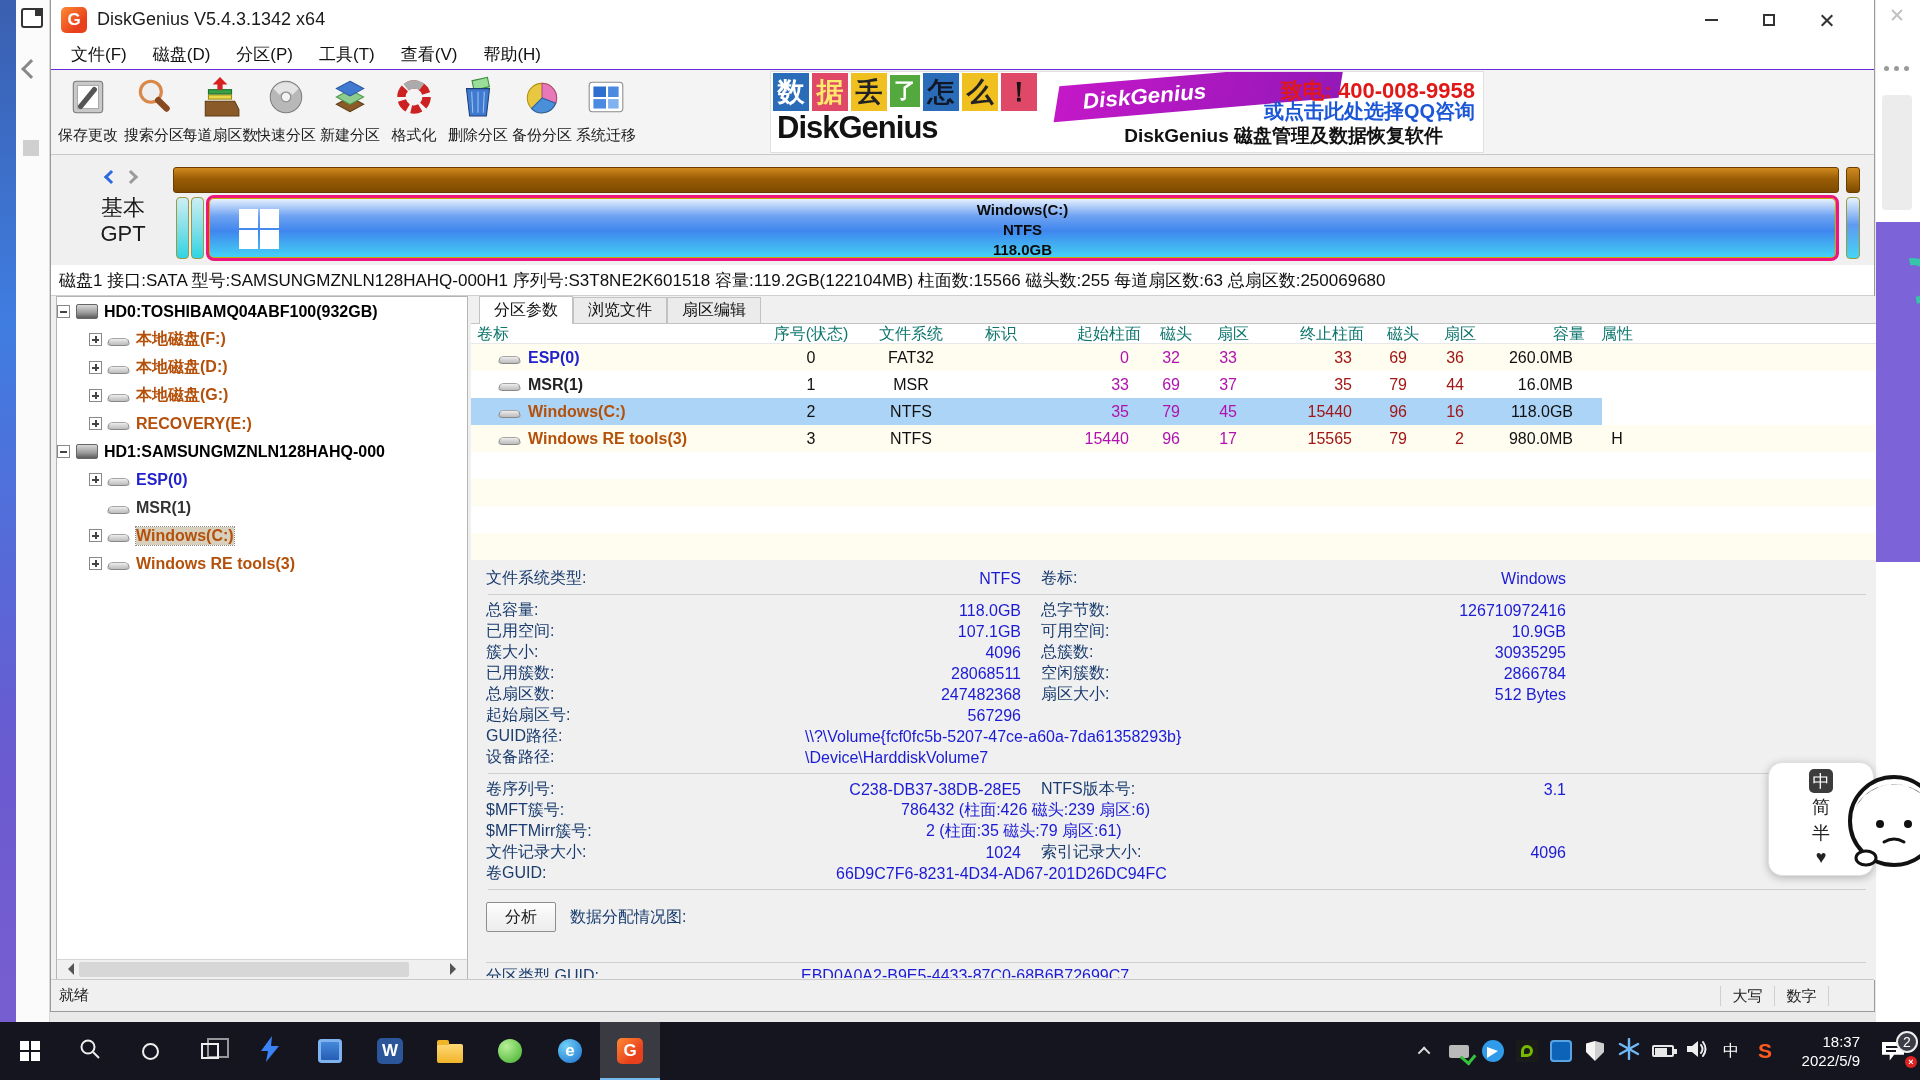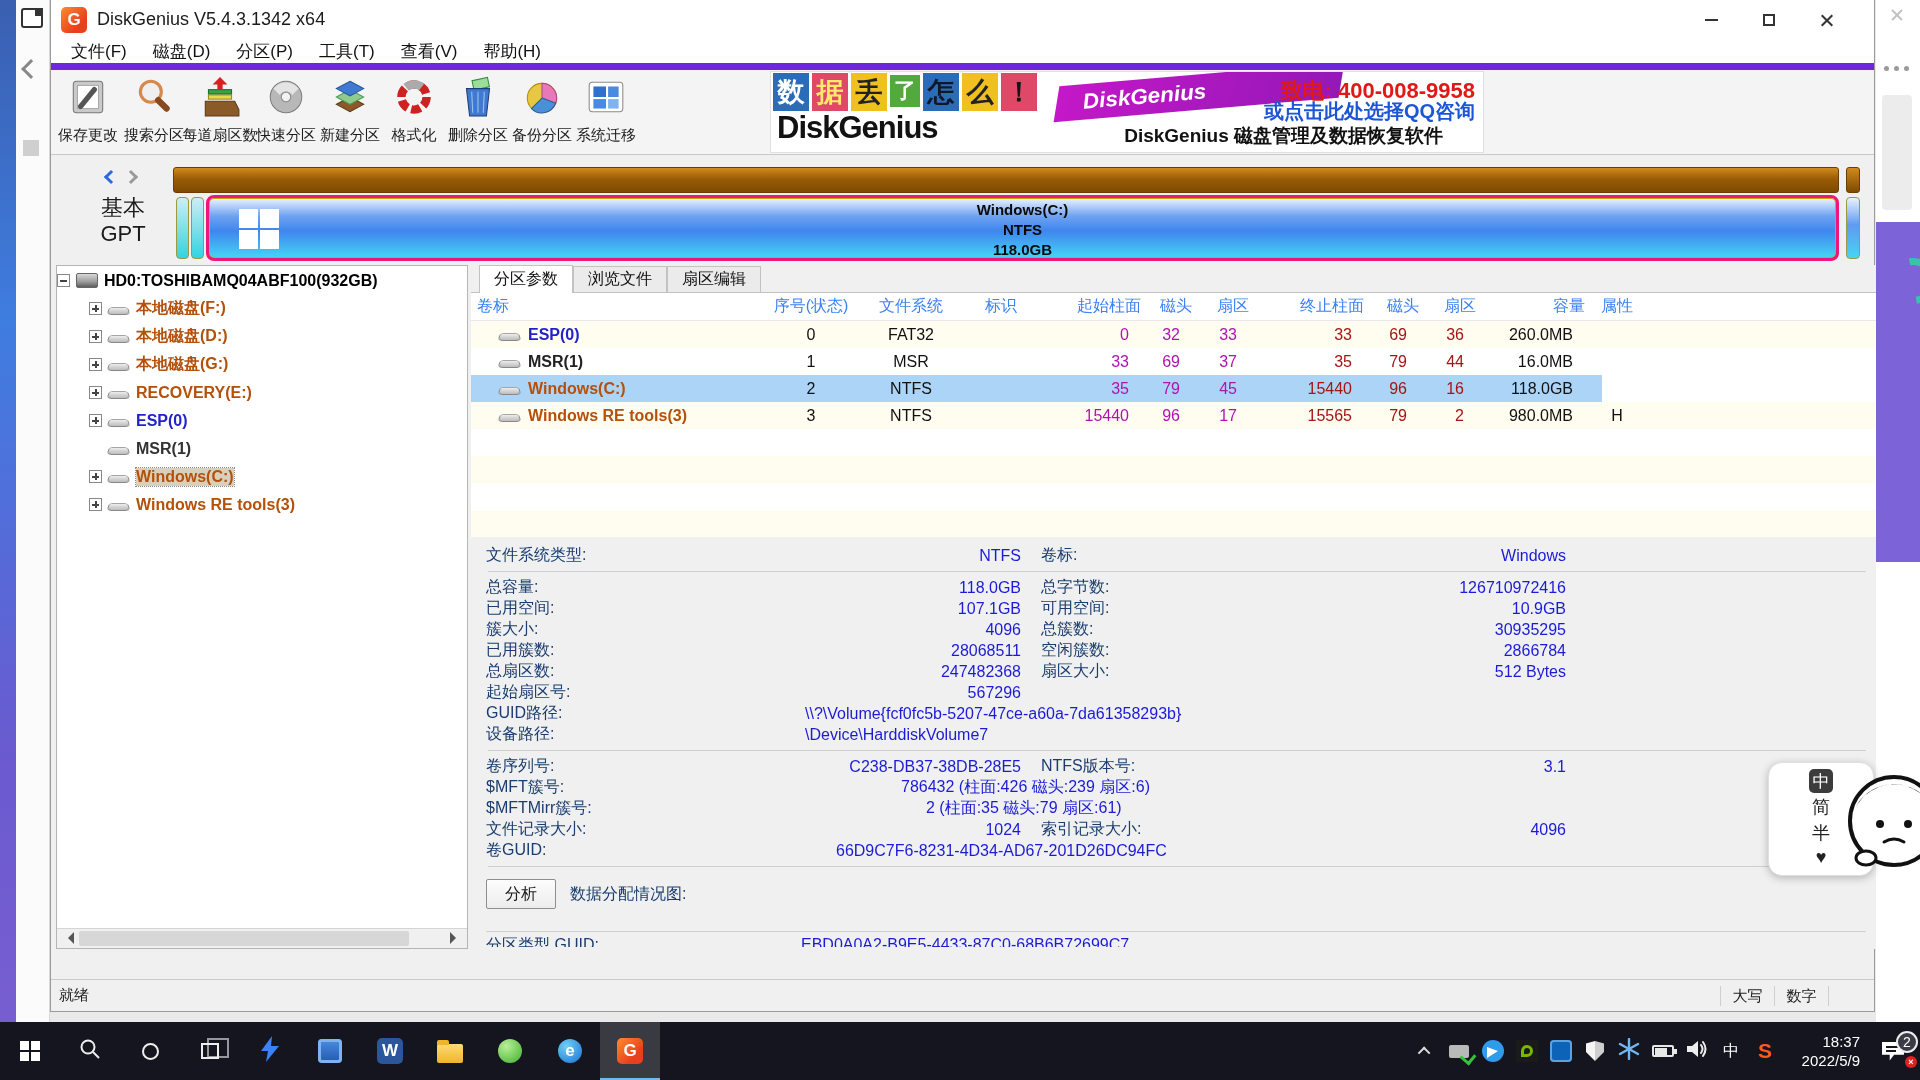--- a/index.html
+++ b/index.html
@@ -32,21 +32,21 @@
     display:flex;align-items:center;justify-content:center;}
   .title-text{position:absolute;left:46px;top:9px;font-size:18px;color:#1b1b1b;}
   .winbtns{position:absolute;right:18px;top:0;height:40px;display:flex;}
   .wb{width:58px;height:40px;display:flex;align-items:center;justify-content:center;}
   .wb-min i{width:13px;height:2px;background:#333;}
   .wb-max i{width:12px;height:12px;border:2px solid #333;}
   .wb-close i{position:relative;width:14px;height:14px;}
   .wb-close i:before,.wb-close i:after{content:"";position:absolute;left:6px;top:0;width:2px;height:15px;background:#333;}
   .wb-close i:before{transform:rotate(45deg);} .wb-close i:after{transform:rotate(-45deg);}
 
-  .menubar{height:30px;background:#fff;display:flex;align-items:center;padding-left:20px;gap:26px;border-bottom:7px solid #6d28d9;}
+  .menubar{height:30px;background:#fff;display:flex;align-items:center;padding-left:20px;gap:26px;border-bottom:1px solid #6d28d9;}
   .menu-item{font-size:17px;color:#111;}
 
   .toolbar{position:relative;height:85px;background:#f4f4f4;border-bottom:1px solid #c9c9c9;}
   .tbtn{position:absolute;top:6px;width:66px;height:74px;display:flex;flex-direction:column;align-items:center;}
   .tbtn svg{width:42px;height:42px;}
   .tlabel{margin-top:4px;font-size:15px;color:#1c1c1c;white-space:nowrap;}
 
   
   .banner{position:absolute;left:719px;top:1px;width:714px;height:82px;background:#fff;overflow:hidden;border:1px solid #e0e0e0;}
   .tiles{position:absolute;left:2px;top:1px;display:flex;gap:3px;align-items:flex-start;}
@@ -105,21 +105,21 @@
   .harrow.l{left:5px;border-right-color:#555;} .harrow.r{right:5px;border-left-color:#555;}
   .hthumb{position:absolute;left:22px;top:2px;width:330px;height:15px;background:#d7d7d7;border-radius:2px;}
 
   .content{position:absolute;left:420px;top:0;width:1405px;height:684px;background:#f0f0f0;overflow:hidden;}
   .tabs{display:flex;height:27px;padding-left:8px;align-items:flex-end;}
   .tab{height:26px;padding:0 14px;font-size:16px;color:#111;display:flex;align-items:center;border:1px solid #c2c2c2;border-bottom:none;background:#ebebeb;}
   .tab.active{background:#fff;position:relative;z-index:2;margin-bottom:-1px;height:28px;}
   .tablezone{position:relative;background:#fff;border-top:1px solid #c2c2c2;}
   .trow{display:grid;grid-template-columns:290px 100px 100px 80px 102px 51px 57px 115px 55px 57px 109px 60px 1fr;
     align-items:center;height:27px;font-size:16px;}
-  .trow.head{height:28px;border-bottom:1px solid #e8e8e8;color:#3b82f6;}
+  .trow.head{height:20px;border-bottom:1px solid #e8e8e8;color:#0f766e;}
   .trow.head span{padding:0 2px;}
   .c{text-align:center;} .rr{text-align:right;padding-right:14px;}
   .vlabel{display:flex;align-items:center;padding-left:28px;font-weight:bold;}
   .vlabel .pico{margin-right:8px;}
   .cream{background:#fffdf0;} .rowsel{position:relative;}
   .rowsel:before{content:"";position:absolute;left:0;top:0;height:100%;width:1131px;background:#abd4f6;}
   .rowsel>*{position:relative;}
   .purp{color:#b012b0;} .dred{color:#a11616;} .blk{color:#111;}
   .lbl-blue{color:#2222cc;} .lbl-brown{color:#b4500a;} .lbl-dark{color:#222;}
 
@@ -358,20 +358,21 @@
           </div>
         <div class="ptext">
           <div>Windows(C:)</div>
           <div>NTFS</div>
           <div>118.0GB</div>
         </div>
       </div>
       <div class="sliver sl3"></div>
     </div>
 
+    <div class="diskinfo">磁盘1 接口:SATA  型号:SAMSUNGMZNLN128HAHQ-000H1  序列号:S3T8NE2K601518  容量:119.2GB(122104MB)  柱面数:15566  磁头数:255  每道扇区数:63  总扇区数:250069680</div>
 
     <div class="main">
 
       <div class="tree">
         <div class="ti lvl0">
           <span class="exp"></span>
             <span class="dico"></span>
           <span class="tl black">HD0:TOSHIBAMQ04ABF100(932GB)</span>
         </div>
         <div class="ti lvl1">
@@ -386,20 +387,25 @@
         </div>
         <div class="ti lvl1">
           <span class="exp plus"></span>
             <span class="pico"></span>
           <span class="tl brown">本地磁盘(G:)</span>
         </div>
         <div class="ti lvl1">
           <span class="exp plus"></span>
             <span class="pico"></span>
           <span class="tl brown">RECOVERY(E:)</span>
+        </div>
+        <div class="ti lvl0">
+          <span class="exp"></span>
+            <span class="dico"></span>
+          <span class="tl black">HD1:SAMSUNGMZNLN128HAHQ-000</span>
         </div>
         <div class="ti lvl1">
           <span class="exp plus"></span>
             <span class="pico"></span>
           <span class="tl blue">ESP(0)</span>
         </div>
         <div class="ti lvl1">
           <span class="exp-spacer"></span>
             <span class="pico"></span>
           <span class="tl dark">MSR(1)</span>

